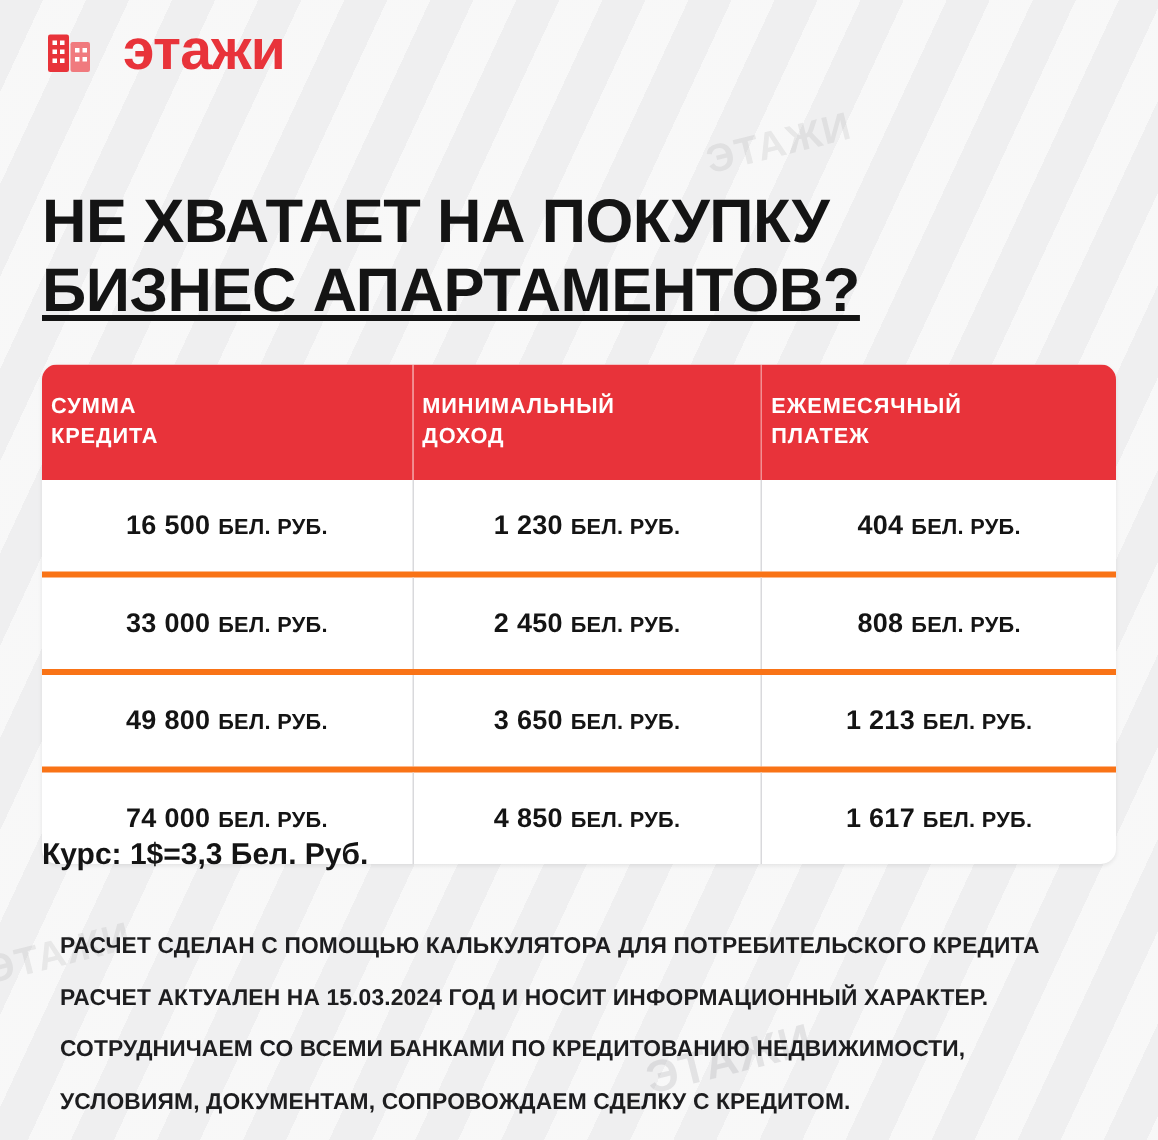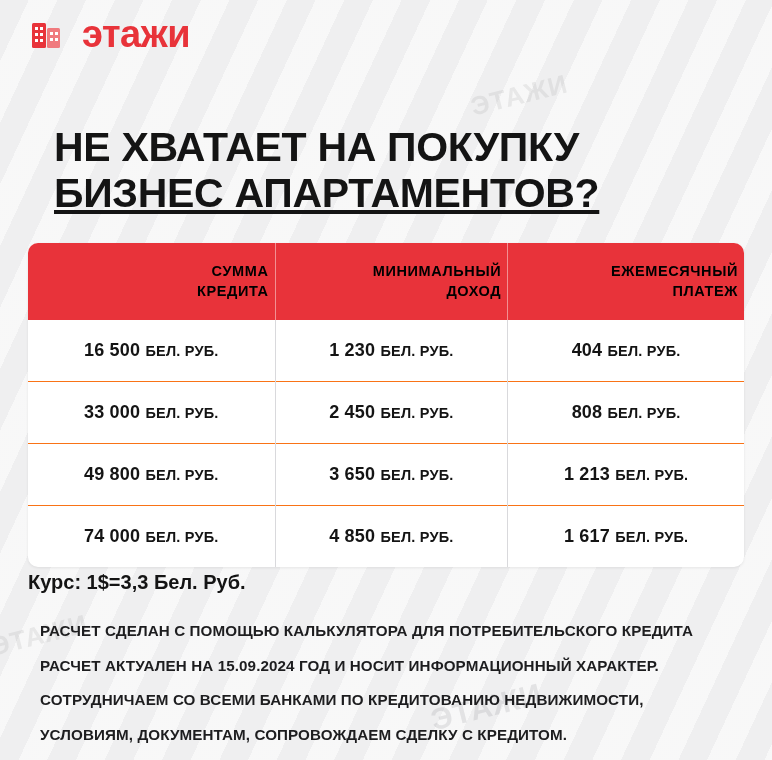--- a/index.html
+++ b/index.html
@@ -70,75 +70,73 @@
   .headline {
     position: absolute;
     left: 28px;
     top: 98px;
     width: 716px;
     font-size: 41px;
     font-weight: 800;
     line-height: 1.12;
     color: #141414;
     letter-spacing: -0.3px;
-    margin-left: 26px;
   }
   .headline .l2 { display: block; text-decoration: underline; }
 
   
   .table {
     position: absolute;
     left: 28px;
     top: 243px;
     width: 716px;
     border-collapse: collapse;
     background: #ffffff;
     border-radius: 10px;
     overflow: hidden;
     box-shadow: 0 1px 3px rgba(0,0,0,0.08);
   }
   .table th {
     background: #e8333a;
-    color: #000000;
+    color: #ffffff;
     font-size: 14.5px;
     font-weight: 800;
     letter-spacing: 0.6px;
     padding: 19px 6px;
-    text-align: right;
+    text-align: left;
     line-height: 1.35;
     border-right: 1px solid rgba(255,255,255,0.45);
   }
   .table th:last-child { border-right: none; }
   .table td {
     font-size: 18px;
     font-weight: 800;
     color: #141414;
     text-align: center;
     padding: 20px 6px;
-    border-top: 1px solid #f97316;
+    border-top: 4px solid #f97316;
     border-right: 1px solid #d9d9dc;
     letter-spacing: 0.2px;
     white-space: nowrap;
   }
   .table td .sm { font-size: 14.5px; }
   .table td:last-child { border-right: none; text-align: center; }
   .table tr:first-child td { border-top: none; }
   .table colgroup col.c1 { width: 34.5%; }
   .table colgroup col.c2 { width: 32.5%; }
   .table colgroup col.c3 { width: 33%; }
 
   
   .rate {
     position: absolute;
     left: 28px;
     top: 559px;
     font-size: 20px;
     font-weight: 800;
     color: #141414;
-    margin-top: 12px;
   }
 
   
   .footnote {
     position: absolute;
     left: 28px;
     top: 608px;
     width: 716px;
     font-size: 15.2px;
     line-height: 1.48;
@@ -229,18 +227,18 @@
         <td><span>4 850</span> <span class="sm">БЕЛ. РУБ.</span></td>
         <td><span>1 617</span> <span class="sm">БЕЛ. РУБ.</span></td>
       </tr>
     </tbody>
   </table>
 
   <div class="rate">Курс: 1$=3,3 Бел. Руб.</div>
 
   <div class="footnote">
     <p>РАСЧЕТ СДЕЛАН С ПОМОЩЬЮ КАЛЬКУЛЯТОРА ДЛЯ ПОТРЕБИТЕЛЬСКОГО КРЕДИТА</p>
-    <p>РАСЧЕТ АКТУАЛЕН НА 15.09.2024 ГОД И НОСИТ ИНФОРМАЦИОННЫЙ ХАРАКТЕР.</p>
+    <p>РАСЧЕТ АКТУАЛЕН НА 15.03.2024 ГОД И НОСИТ ИНФОРМАЦИОННЫЙ ХАРАКТЕР.</p>
     <p>СОТРУДНИЧАЕМ СО ВСЕМИ БАНКАМИ ПО КРЕДИТОВАНИЮ НЕДВИЖИМОСТИ,</p>
     <p>УСЛОВИЯМ, ДОКУМЕНТАМ, СОПРОВОЖДАЕМ СДЕЛКУ С КРЕДИТОМ.</p>
   </div>
 
 </div>
 
 </body></html>

